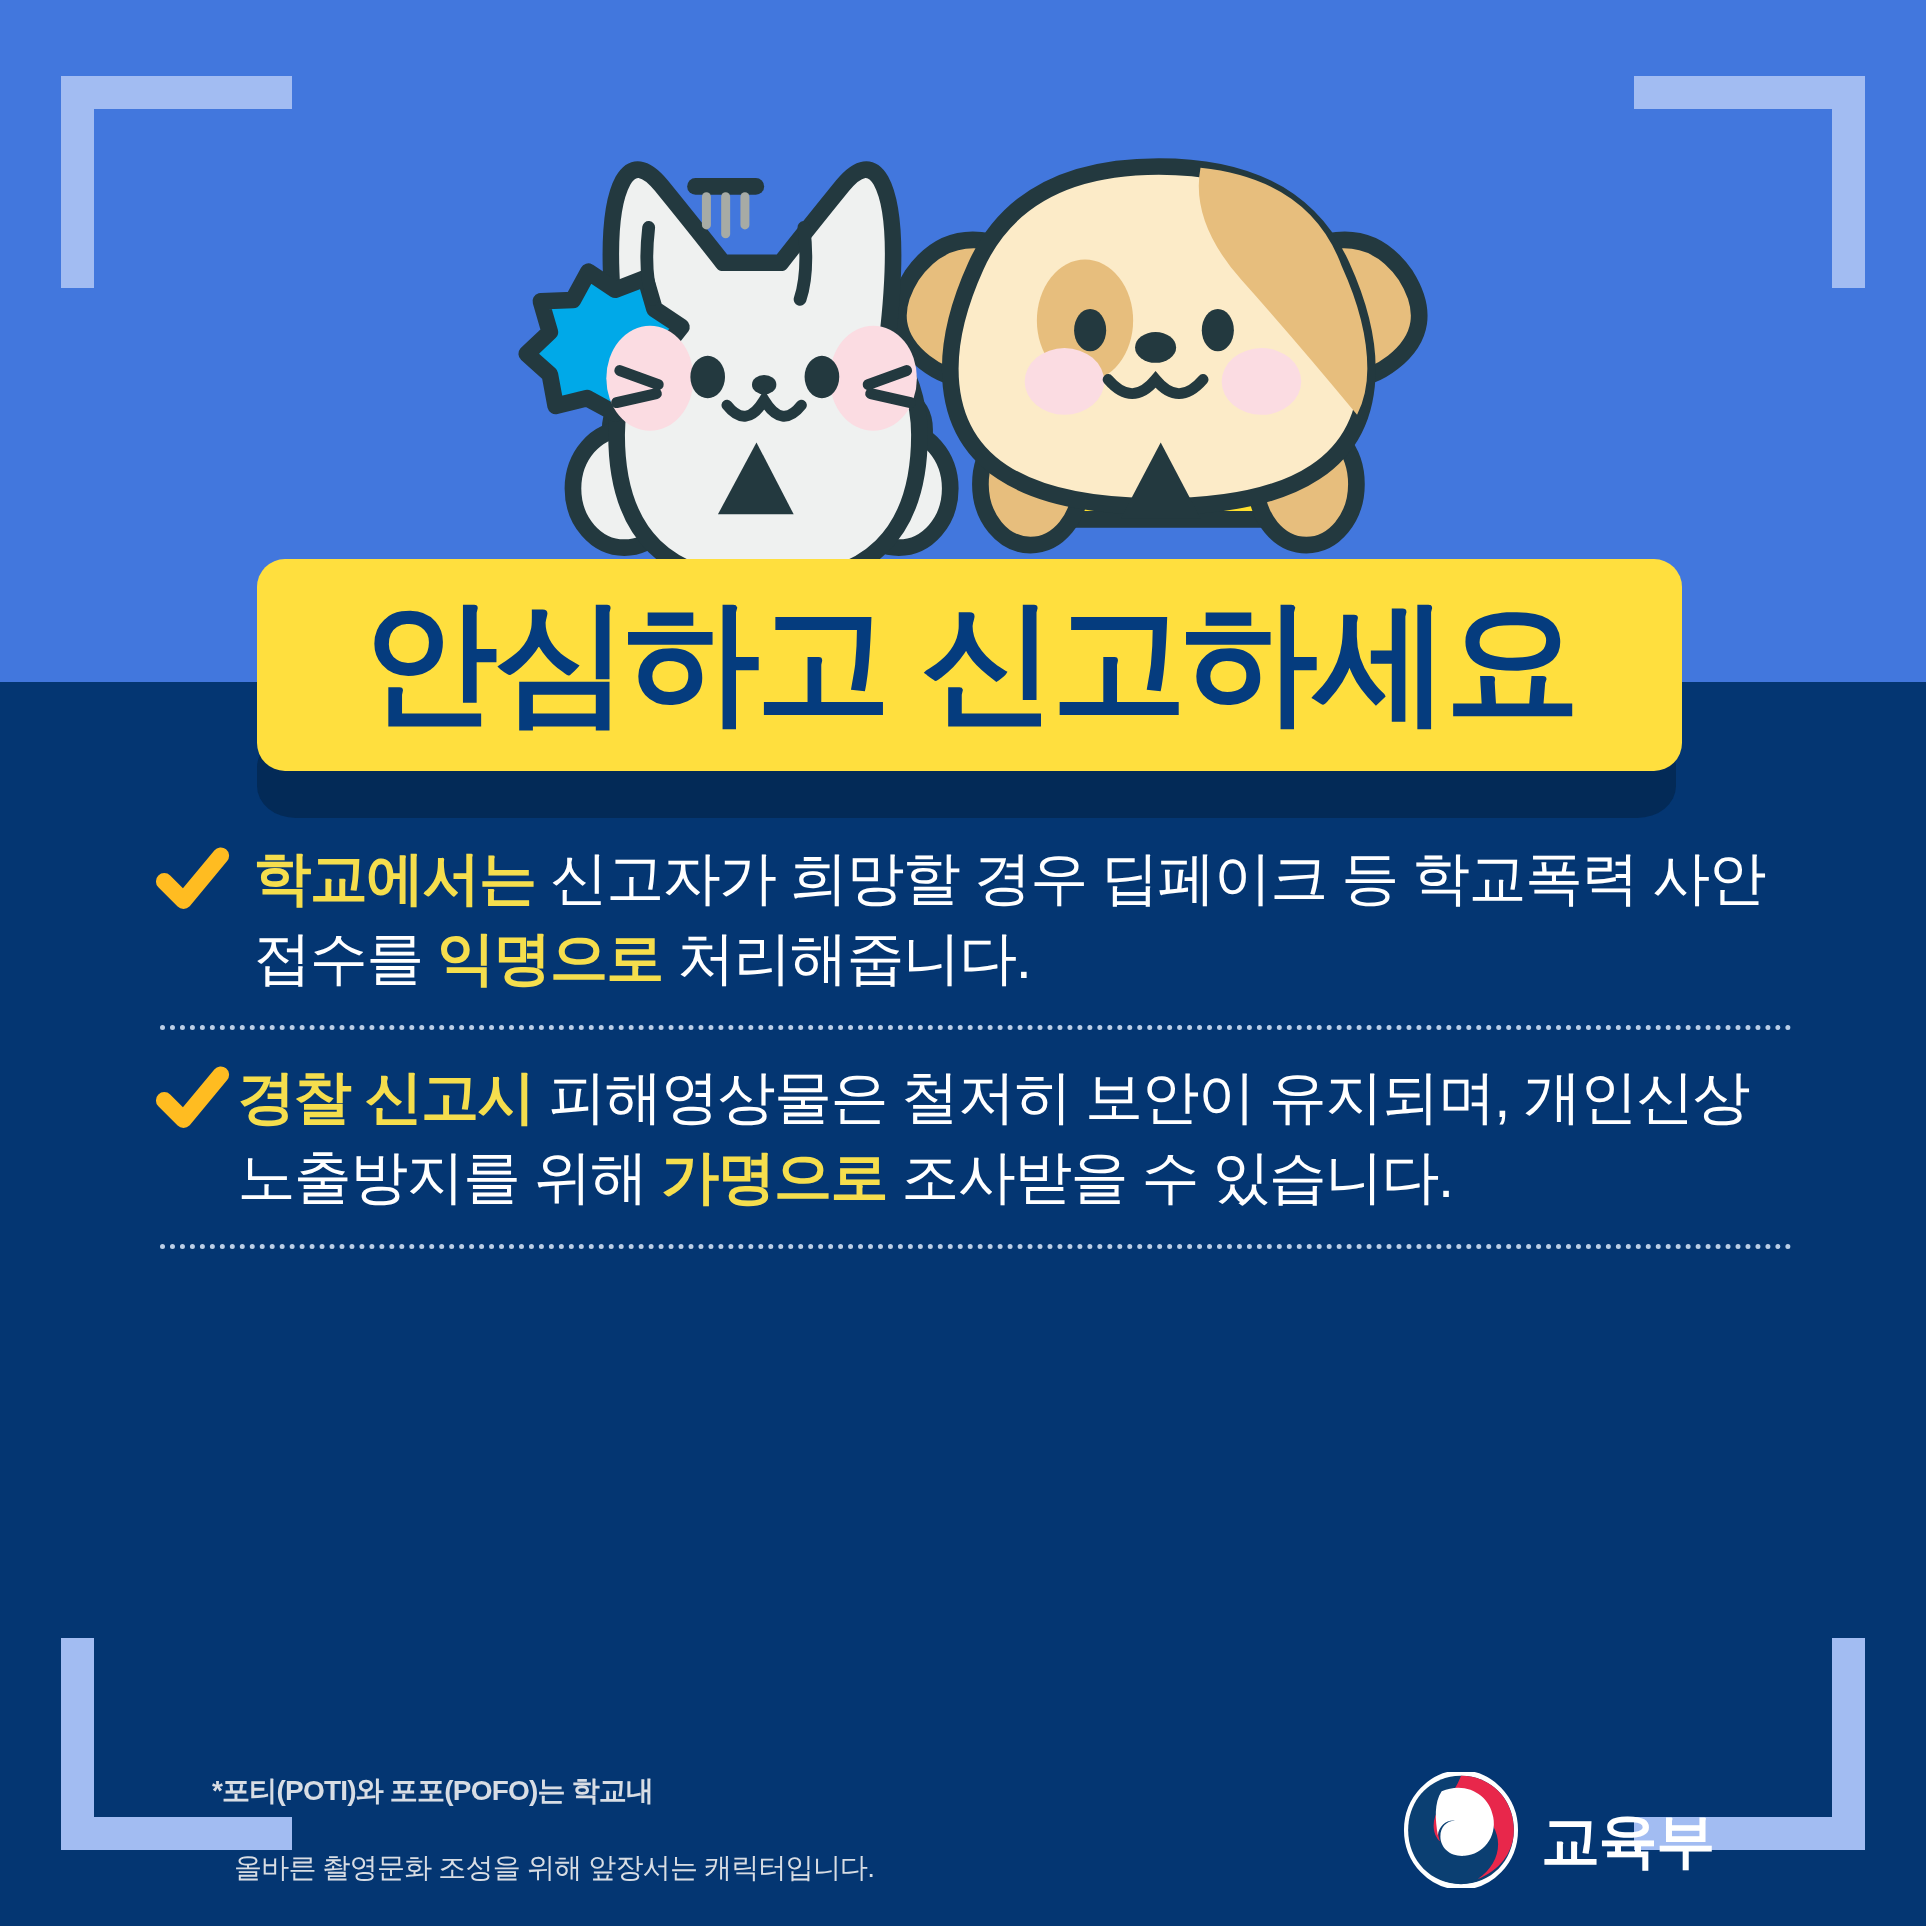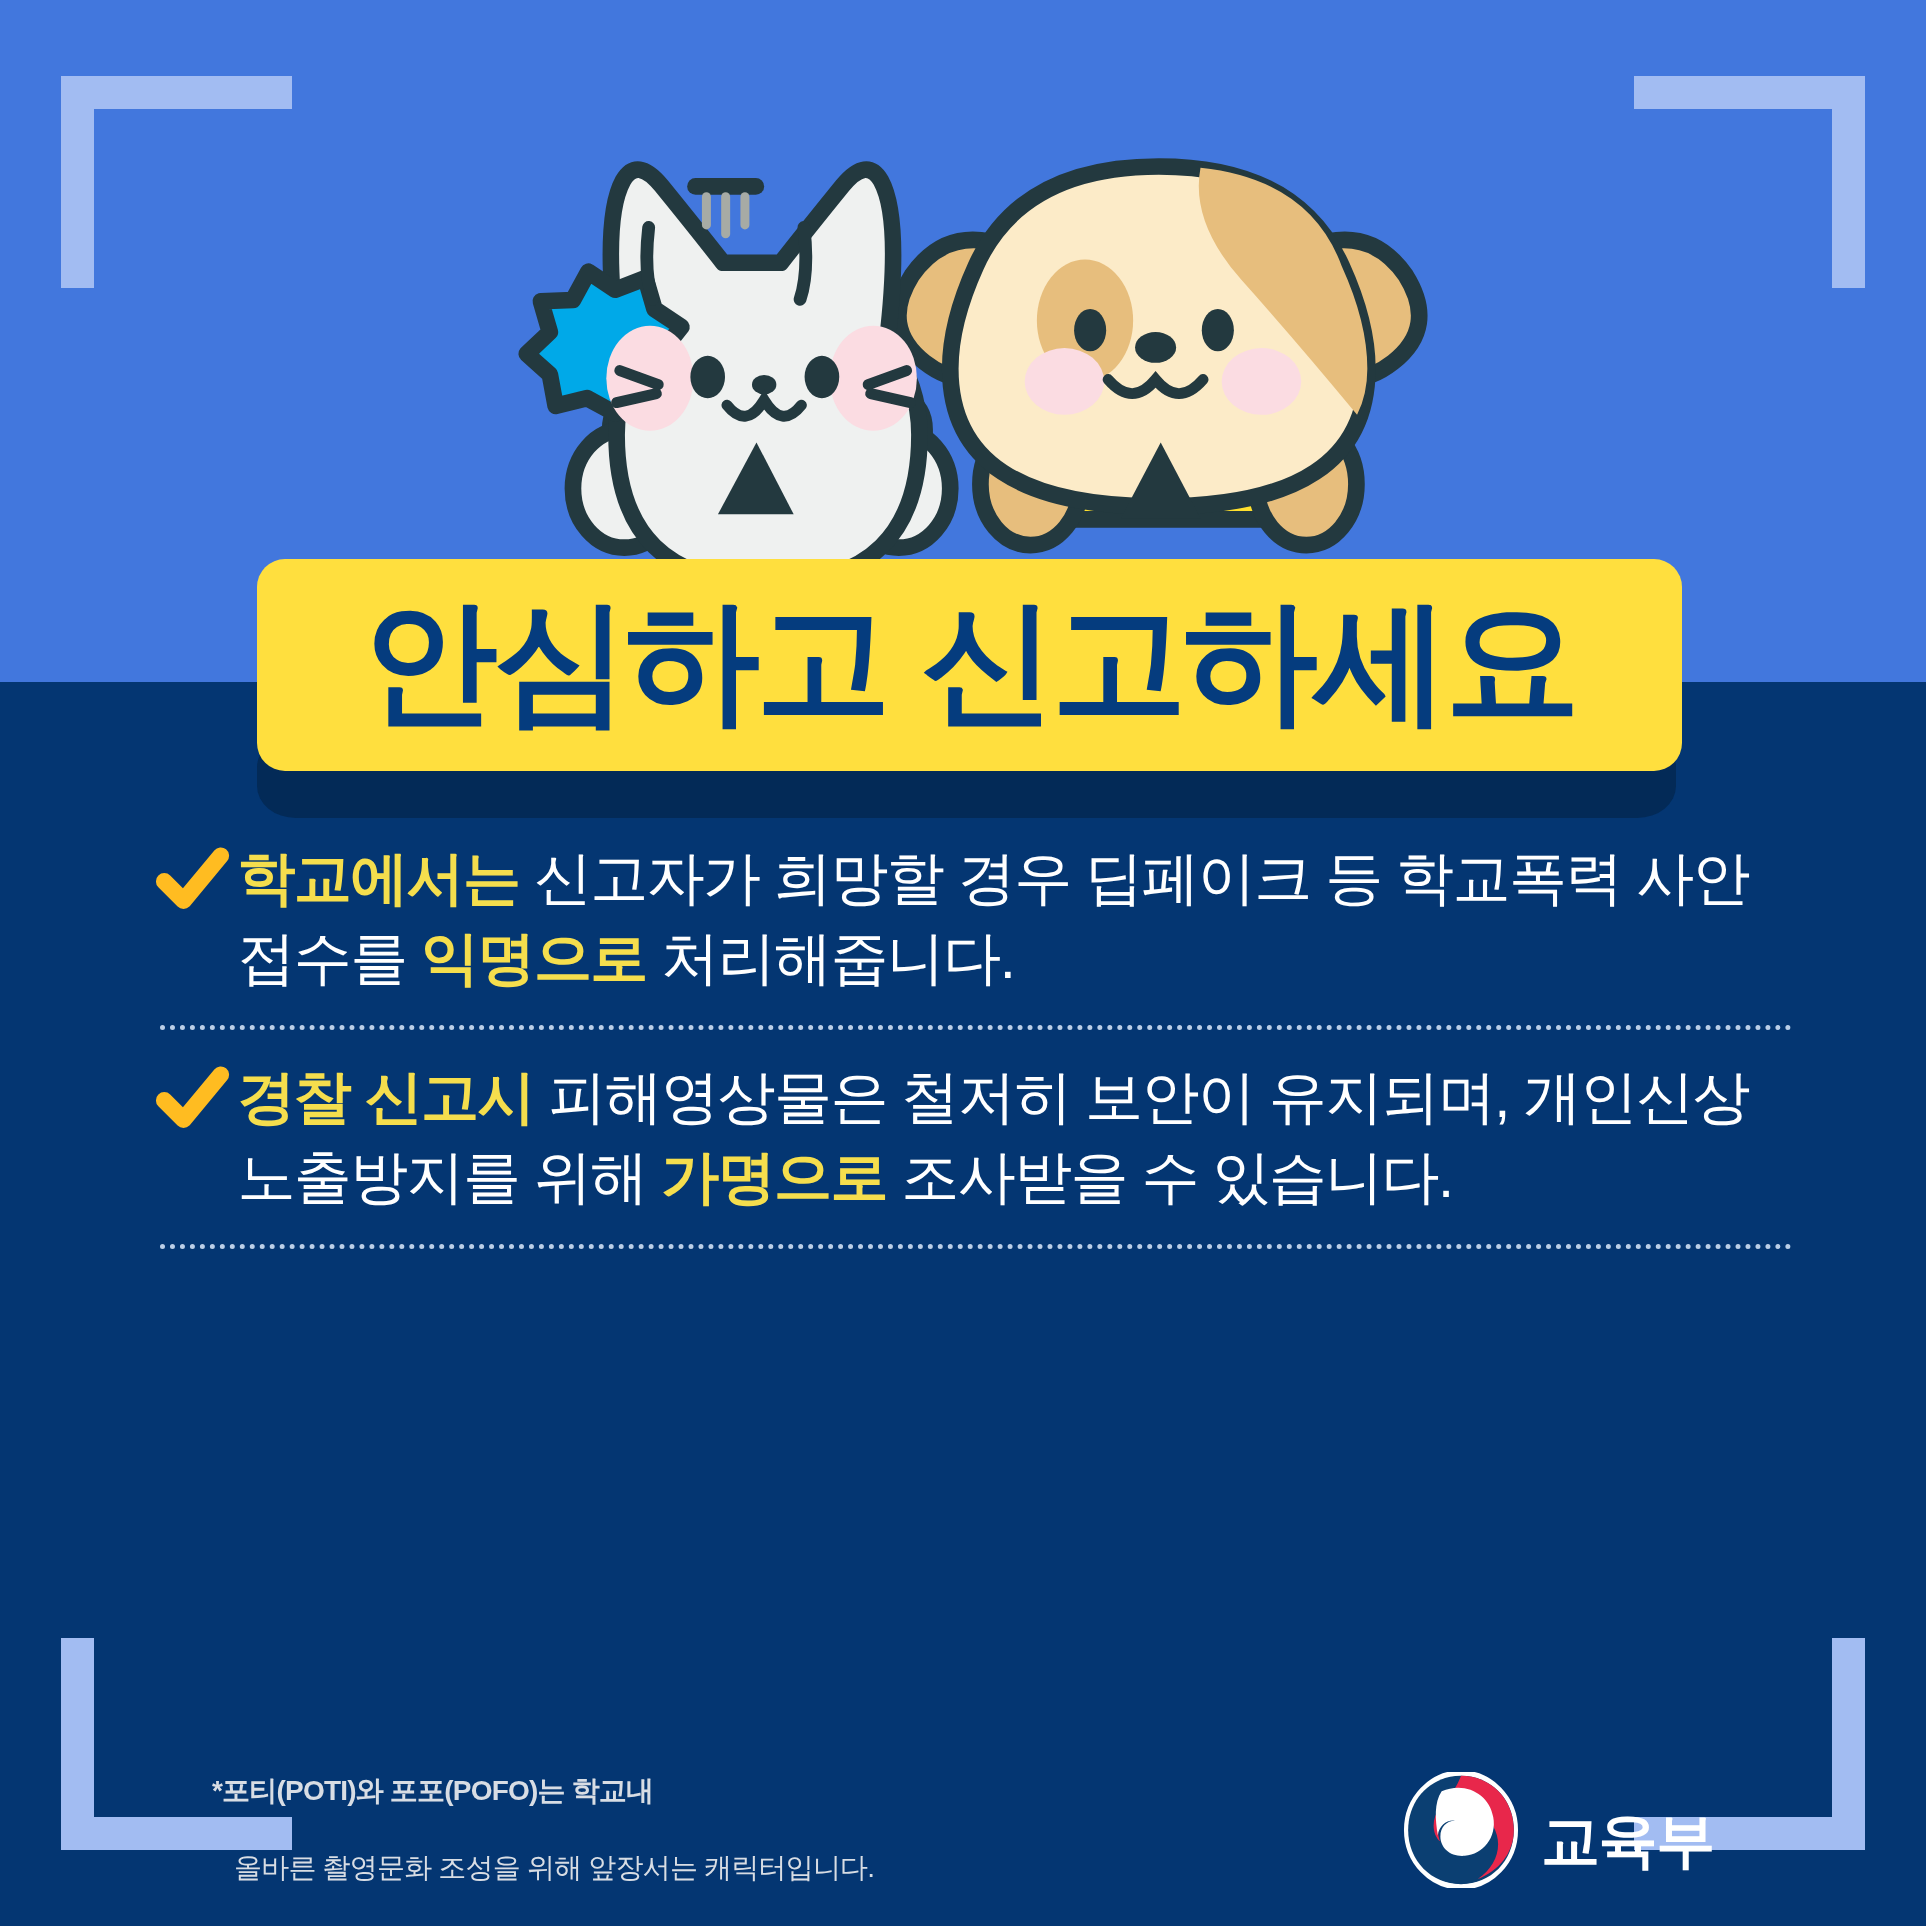--- a/index.html
+++ b/index.html
@@ -89,21 +89,21 @@
     font-weight:500;
   }
   .btext b{ color:#F5DE4D; font-weight:bold; }
   .btext .nb{ color:#FFFFFF; font-weight:500; }
 
   .divider{
     height:0; border-top:5.8px dotted #CBDCF2;
     margin:27px 6.4px 27px 6.4px;
     opacity:.92;
   }
-  .b1{ margin-top:0; }
+  .b1{ margin-top:0;gap:16px; }
   .b2{ }
   .b3{ }
 
   
   #footer-note{
     position:absolute; left:212px; top:1770px;
     color:#D8DDE4;
     font-size:28px;
     line-height:1.48;
     letter-spacing:-0.8px;

